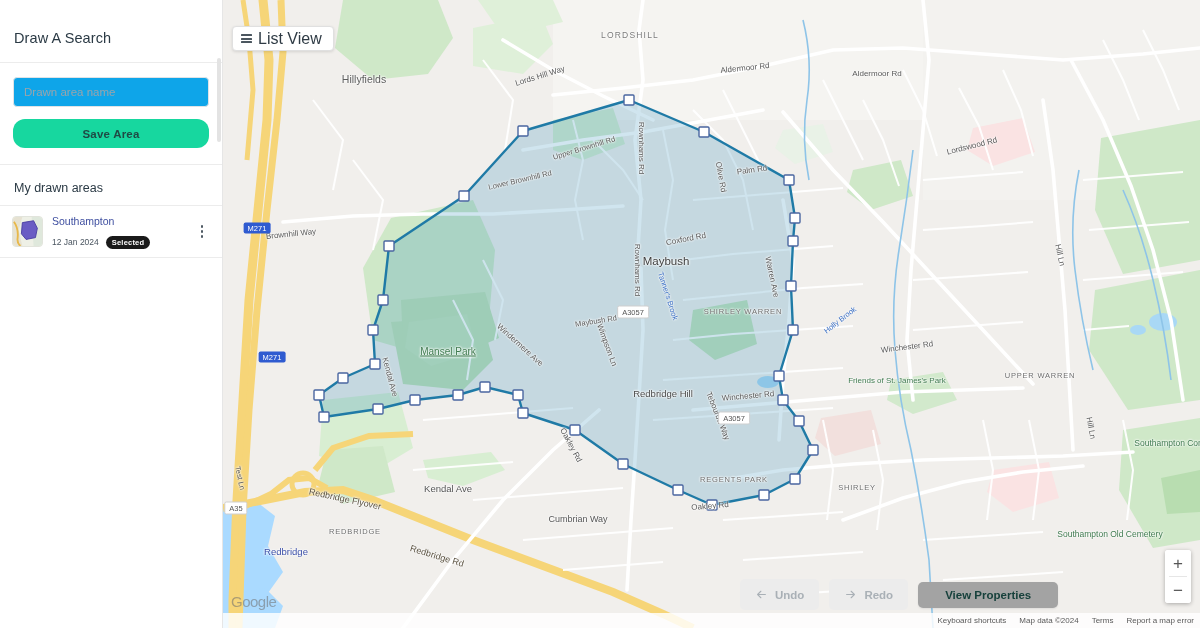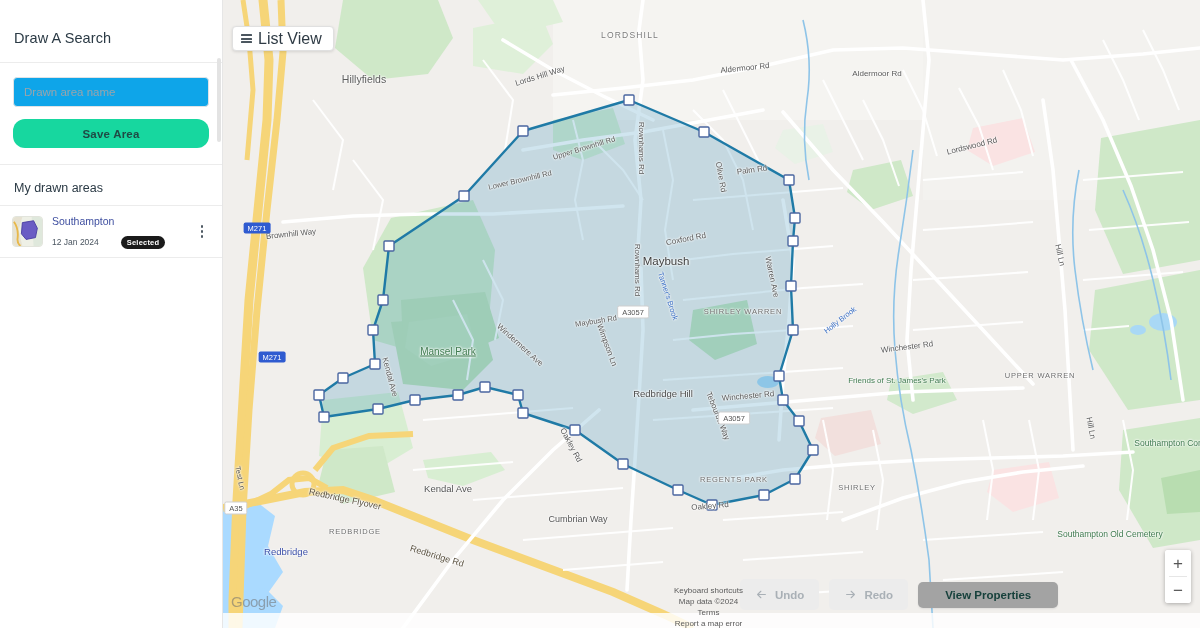--- a/index.html
+++ b/index.html
@@ -73,21 +73,21 @@
     background: #eef1e8;
     border: 1px solid #e2e4dc;
   }
   .thumb svg { display: block; width: 100%; height: 100%; }
   .area-meta { flex: 1; padding-left: 9px; min-width: 0; }
   .area-name {
     font-size: 10.5px; color: #3f4fa0; font-weight: 400;
     line-height: 1.35;
     white-space: nowrap; overflow: hidden; text-overflow: ellipsis;
   }
-  .area-sub { display: flex; align-items: center; gap: 22px; margin-top: 8px; }
+  .area-sub { display: flex; align-items: center; gap: 7px; margin-top: 8px; }
   .area-date { font-size: 8.5px; color: #4a5560; }
   .badge {
     background: #1a1a1a; color: #fff;
     font-size: 7.5px; font-weight: 700;
     padding: 2.5px 6px 2.5px 6px; border-radius: 9px;
     letter-spacing: .2px; line-height: 1;
   }
   .kebab {
     width: 20px; height: 28px;
     display: flex; flex-direction: column; align-items: center; justify-content: center;
@@ -158,23 +158,23 @@
     font-family: "Liberation Sans", sans-serif;
   }
   .zoomctl .sep { height: 1px; background: #e6e6e6; margin: 0 4px; }
 
   
   .attrib {
     position: absolute; bottom: 0; left: 0; right: 0;
     height: 15px;
     background: rgba(255,255,255,.82);
     display: flex; align-items: center; justify-content: flex-end;
-    gap: 2px;
+    gap: 13px;
     padding-right: 6px;
-    font-size: 8px; color: #5a5a5a; flex-direction: column;
+    font-size: 8px; color: #5a5a5a;
   }
   .attrib span { white-space: nowrap; cursor: pointer; }
   .attrib span.static { cursor: default; }
   .gmark {
     position: absolute; left: 8px; bottom: 18px;
     font-size: 15px; color: #6f6f6f; letter-spacing: -.5px;
     font-family: "Liberation Sans", sans-serif;
     opacity: .55;
   }
   .map-label { font-family: "Liberation Sans", sans-serif; }

